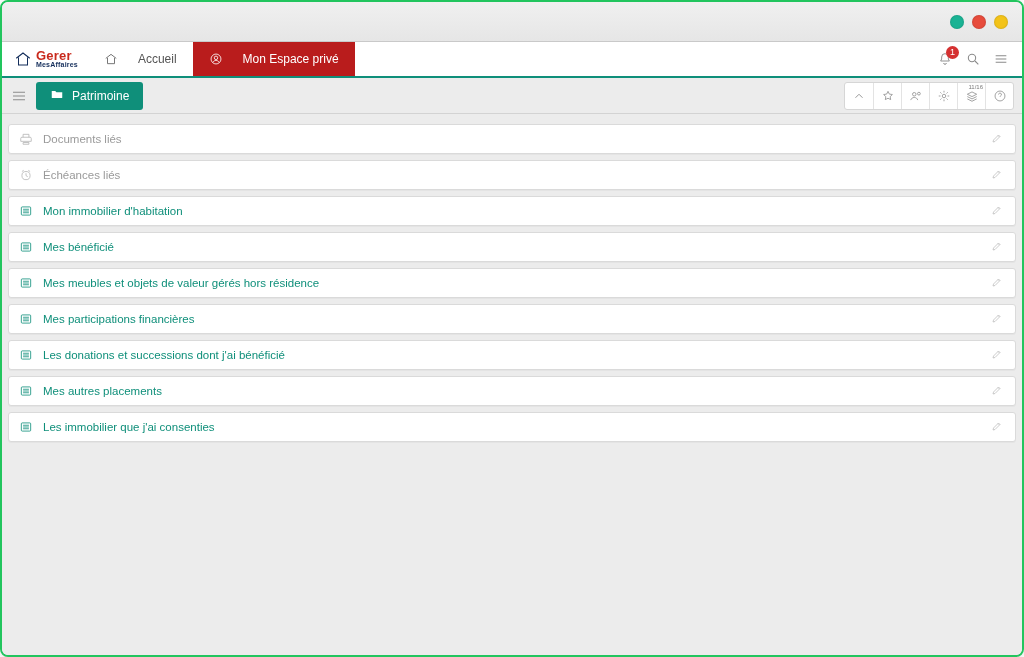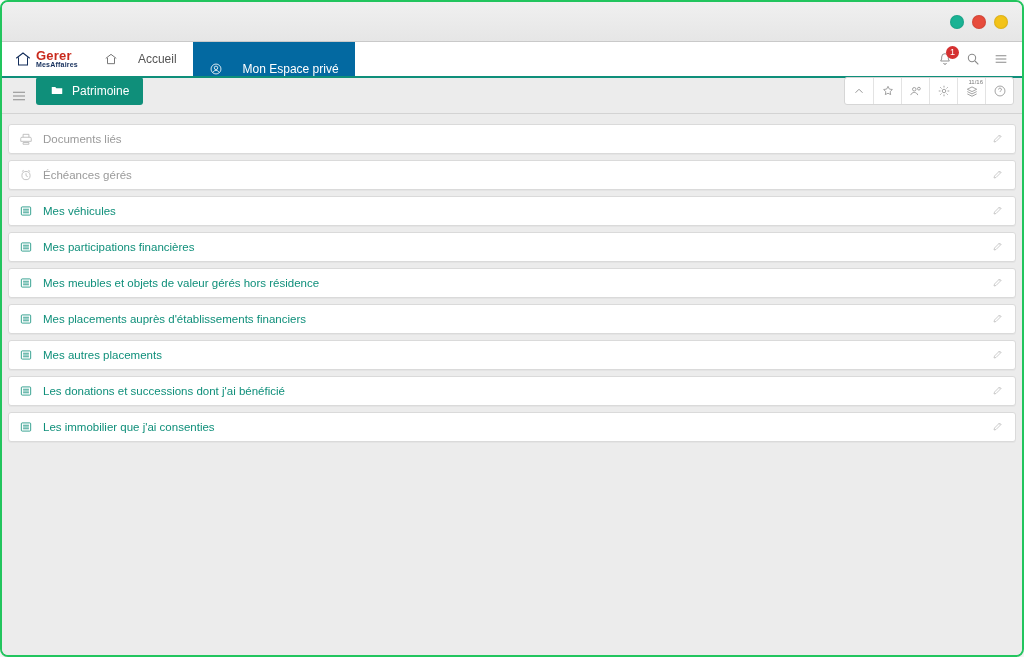--- a/index.html
+++ b/index.html
@@ -52,21 +52,21 @@
   .logo svg { width:18px; height:18px; }
   .logo-text { line-height: .95; }
   .logo-main { font-weight:800; font-size:13px; color:#c92a1d; letter-spacing:.2px;}
   .logo-sub  { font-weight:800; font-size:7px; color:#132d5a; letter-spacing:.2px;}
   .nav-tab {
     display:flex; align-items:center; gap:20px;
     padding:0 16px; font-size:12px; color:#555;
     cursor:pointer;
   }
   .nav-tab.active {
-    background:#0369a1; color:#fff;align-items:flex-end;
+    background:#b91c1c; color:#fff;
   }
   .nav-tab .t-ic { width:14px; height:14px; display:inline-flex; align-items:center; justify-content:center;}
   .top-spacer { flex:1; }
   .top-actions {
     display:flex; align-items:center; gap:10px; padding:0 12px;
     color:#8a8a8a;
   }
   .bell-wrap { position:relative; }
   .bell-badge {
     position:absolute; top:-4px; right:-5px;
@@ -75,22 +75,22 @@
     min-width:12px; text-align:center;
   }
   .ic-btn { width:18px; height:18px; display:inline-flex; align-items:center; justify-content:center; cursor:pointer;}
   .ic-btn svg { width:16px; height:16px; stroke:#8a8a8a; fill:none; }
   .hamb svg { stroke:#8a8a8a; }
 
   .subbar {
     height: 36px;
     background:#ececec;
     border-bottom:1px solid #d3d3d3;
-    display:flex; align-items:flex-end;
-    padding:8px 8px; gap:8px;
+    display:flex; align-items:center;
+    padding:15px 8px; gap:8px;
   }
   .menu-ic { width:18px; height:18px; display:flex; align-items:center; justify-content:center; cursor:pointer; color:#7b7b7b;}
   .pill {
     background:#0f8f7a; color:#fff; height:28px;
     display:flex; align-items:center; gap:8px;
     padding:0 14px; border-radius:3px; font-size:12px;
     cursor:pointer;
   }
   .pill .p-ic svg { width:14px; height:14px; fill:#fff; }
   .sub-spacer { flex:1; }
@@ -116,21 +116,20 @@
     flex:1; overflow:auto;
     padding:10px 6px 8px 6px;
     background:#ececec;
   }
   .row {
     background:#fff; border:1px solid #dadada; border-radius:3px;
     height:30px; margin:0 0 6px 0;
     display:flex; align-items:center;
     padding:8px 10px; gap:10px;
     box-shadow:0 0 0 rgba(0,0,0,0), 0 1px 0 rgba(0,0,0,0.03);
-    text-align:center;
   }
   .row .lead-ic { width:14px; height:14px; display:flex; align-items:center; justify-content:center;}
   .row .lead-ic svg { width:14px; height:14px; fill:none; }
   .row .label { font-size:11.5px; }
   .row.muted .label { color:#9a9a9a; }
   .row.teal  .label { color:#0f8f7a; }
   .row .row-spacer { flex:1; }
   .row .pen-ic { width:14px; height:14px; cursor:pointer; }
   .row .pen-ic svg { width:12px; height:12px; stroke:#b8b8b8; fill:none; }
 
@@ -270,34 +269,60 @@
             <path d="M4 20l1-4L15 6l3 3L8 19l-4 1zM14 7l3 3" stroke-width="1.4"></path>
           </svg></span>
       </div>
       <div class="row muted">
         <span class="lead-ic">
           <svg viewBox="0 0 24 24">
             <circle cx="12" cy="13" r="7" stroke-width="1.4"></circle>
             <path d="M12 9v4l3 2M8 4l-3 2M16 4l3 2" stroke-width="1.4"></path>
           </svg>
         </span>
-        <span class="label">Échéances gérés</span>
-        <span class="row-spacer"></span>
-        <span class="pen-ic"><svg viewBox="0 0 24 24">
-            <path d="M4 20l1-4L15 6l3 3L8 19l-4 1zM14 7l3 3" stroke-width="1.4"></path>
-          </svg></span>
-      </div>
-      <div class="row teal">
-        <span class="lead-ic">
-          <svg viewBox="0 0 24 24">
-            <rect x="4" y="5" width="16" height="14" rx="1.5" stroke-width="1.4"></rect>
-            <path d="M7 9h10M7 12h10M7 15h10" stroke-width="1.4"></path>
-          </svg>
-        </span>
-        <span class="label">Mes véhicules</span>
+        <span class="label">Échéances liés</span>
+        <span class="row-spacer"></span>
+        <span class="pen-ic"><svg viewBox="0 0 24 24">
+            <path d="M4 20l1-4L15 6l3 3L8 19l-4 1zM14 7l3 3" stroke-width="1.4"></path>
+          </svg></span>
+      </div>
+      <div class="row teal">
+        <span class="lead-ic">
+          <svg viewBox="0 0 24 24">
+            <rect x="4" y="5" width="16" height="14" rx="1.5" stroke-width="1.4"></rect>
+            <path d="M7 9h10M7 12h10M7 15h10" stroke-width="1.4"></path>
+          </svg>
+        </span>
+        <span class="label">Mon immobilier d'habitation</span>
+        <span class="row-spacer"></span>
+        <span class="pen-ic"><svg viewBox="0 0 24 24">
+            <path d="M4 20l1-4L15 6l3 3L8 19l-4 1zM14 7l3 3" stroke-width="1.4"></path>
+          </svg></span>
+      </div>
+      <div class="row teal">
+        <span class="lead-ic">
+          <svg viewBox="0 0 24 24">
+            <rect x="4" y="5" width="16" height="14" rx="1.5" stroke-width="1.4"></rect>
+            <path d="M7 9h10M7 12h10M7 15h10" stroke-width="1.4"></path>
+          </svg>
+        </span>
+        <span class="label">Mes bénéficié</span>
+        <span class="row-spacer"></span>
+        <span class="pen-ic"><svg viewBox="0 0 24 24">
+            <path d="M4 20l1-4L15 6l3 3L8 19l-4 1zM14 7l3 3" stroke-width="1.4"></path>
+          </svg></span>
+      </div>
+      <div class="row teal">
+        <span class="lead-ic">
+          <svg viewBox="0 0 24 24">
+            <rect x="4" y="5" width="16" height="14" rx="1.5" stroke-width="1.4"></rect>
+            <path d="M7 9h10M7 12h10M7 15h10" stroke-width="1.4"></path>
+          </svg>
+        </span>
+        <span class="label">Mes meubles et objets de valeur gérés hors résidence</span>
         <span class="row-spacer"></span>
         <span class="pen-ic"><svg viewBox="0 0 24 24">
             <path d="M4 20l1-4L15 6l3 3L8 19l-4 1zM14 7l3 3" stroke-width="1.4"></path>
           </svg></span>
       </div>
       <div class="row teal">
         <span class="lead-ic">
           <svg viewBox="0 0 24 24">
             <rect x="4" y="5" width="16" height="14" rx="1.5" stroke-width="1.4"></rect>
             <path d="M7 9h10M7 12h10M7 15h10" stroke-width="1.4"></path>
@@ -309,34 +334,21 @@
             <path d="M4 20l1-4L15 6l3 3L8 19l-4 1zM14 7l3 3" stroke-width="1.4"></path>
           </svg></span>
       </div>
       <div class="row teal">
         <span class="lead-ic">
           <svg viewBox="0 0 24 24">
             <rect x="4" y="5" width="16" height="14" rx="1.5" stroke-width="1.4"></rect>
             <path d="M7 9h10M7 12h10M7 15h10" stroke-width="1.4"></path>
           </svg>
         </span>
-        <span class="label">Mes meubles et objets de valeur gérés hors résidence</span>
-        <span class="row-spacer"></span>
-        <span class="pen-ic"><svg viewBox="0 0 24 24">
-            <path d="M4 20l1-4L15 6l3 3L8 19l-4 1zM14 7l3 3" stroke-width="1.4"></path>
-          </svg></span>
-      </div>
-      <div class="row teal">
-        <span class="lead-ic">
-          <svg viewBox="0 0 24 24">
-            <rect x="4" y="5" width="16" height="14" rx="1.5" stroke-width="1.4"></rect>
-            <path d="M7 9h10M7 12h10M7 15h10" stroke-width="1.4"></path>
-          </svg>
-        </span>
-        <span class="label">Mes placements auprès d'établissements financiers</span>
+        <span class="label">Les donations et successions dont j'ai bénéficié</span>
         <span class="row-spacer"></span>
         <span class="pen-ic"><svg viewBox="0 0 24 24">
             <path d="M4 20l1-4L15 6l3 3L8 19l-4 1zM14 7l3 3" stroke-width="1.4"></path>
           </svg></span>
       </div>
       <div class="row teal">
         <span class="lead-ic">
           <svg viewBox="0 0 24 24">
             <rect x="4" y="5" width="16" height="14" rx="1.5" stroke-width="1.4"></rect>
             <path d="M7 9h10M7 12h10M7 15h10" stroke-width="1.4"></path>
@@ -348,33 +360,20 @@
             <path d="M4 20l1-4L15 6l3 3L8 19l-4 1zM14 7l3 3" stroke-width="1.4"></path>
           </svg></span>
       </div>
       <div class="row teal">
         <span class="lead-ic">
           <svg viewBox="0 0 24 24">
             <rect x="4" y="5" width="16" height="14" rx="1.5" stroke-width="1.4"></rect>
             <path d="M7 9h10M7 12h10M7 15h10" stroke-width="1.4"></path>
           </svg>
         </span>
-        <span class="label">Les donations et successions dont j'ai bénéficié</span>
-        <span class="row-spacer"></span>
-        <span class="pen-ic"><svg viewBox="0 0 24 24">
-            <path d="M4 20l1-4L15 6l3 3L8 19l-4 1zM14 7l3 3" stroke-width="1.4"></path>
-          </svg></span>
-      </div>
-      <div class="row teal">
-        <span class="lead-ic">
-          <svg viewBox="0 0 24 24">
-            <rect x="4" y="5" width="16" height="14" rx="1.5" stroke-width="1.4"></rect>
-            <path d="M7 9h10M7 12h10M7 15h10" stroke-width="1.4"></path>
-          </svg>
-        </span>
         <span class="label">Les immobilier que j'ai consenties</span>
         <span class="row-spacer"></span>
         <span class="pen-ic"><svg viewBox="0 0 24 24">
             <path d="M4 20l1-4L15 6l3 3L8 19l-4 1zM14 7l3 3" stroke-width="1.4"></path>
           </svg></span>
       </div>
     </div>
 
 </div>
 

